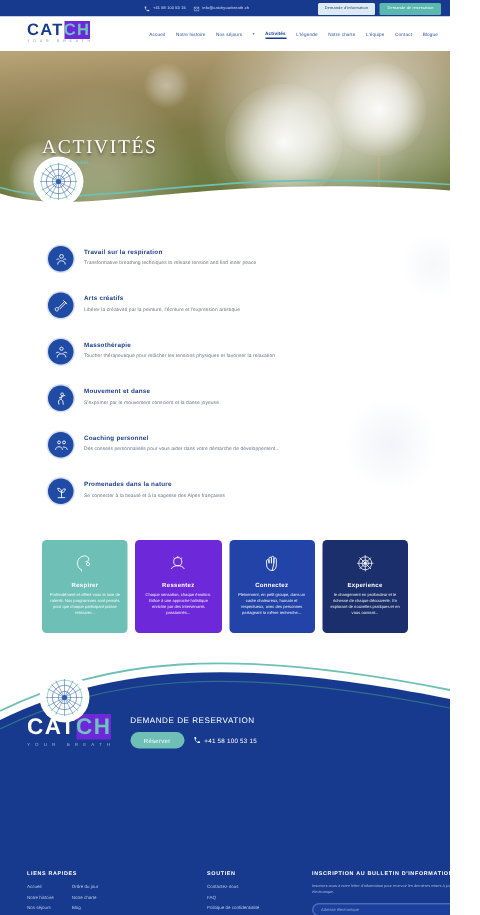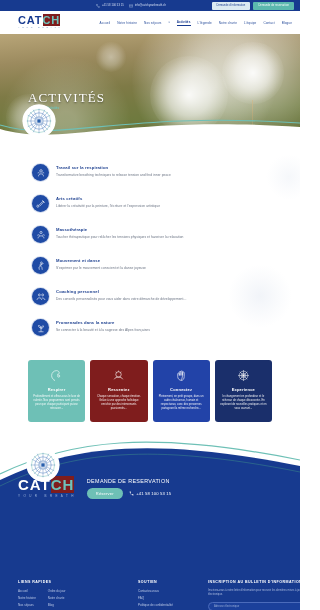--- a/index.html
+++ b/index.html
@@ -90,21 +90,21 @@
   .g2 { top:8px; right:-12px; width:46px; height:46px; opacity:.35;}
 
   
   .cards { display:flex; gap:5px; padding: 10px 28px 0 28px; }
   .card { flex:1; border-radius:3px; padding:9px 5px 10px 5px; text-align:center; color:#fff;
           min-height:62px; display:flex; flex-direction:column; align-items:center; }
   .card .c-ic { width:13px; height:13px; margin-bottom:5px; opacity:.95; }
   .card h4 { font-size:4px; font-weight:700; letter-spacing:.2px; margin-bottom:3px; }
   .card p { font-size:2.7px; line-height:1.45; opacity:.92; letter-spacing:.02px; }
   .c1 { background:#6ec0b6; }
-  .c2 { background:#7f1d1d; }
+  .c2 { background:#6d28d9; }
   .c3 { background:#2243a8; }
   .c4 { background:#1a2f6b; }
 
   
   .cta-wrap { position:relative; margin-top:18px; height:132px; }
   .cta-bg { position:absolute; left:0; top:0; width:300px; height:132px; }
   .cta-inner { position:absolute; left:0; top:36px; width:300px; display:flex; align-items:center; padding:0 18px; gap:10px;}
   .cta-logo .cl1 { font-size:15px; letter-spacing:1px; color:#fff; font-weight:700; line-height:1;}
   .cta-logo .cl1 .c2 { color:#6fc3bb; }
   .cta-logo .cl2 { font-size:3px; letter-spacing:3.4px; color:#9fb6dd; margin-top:2px;}

